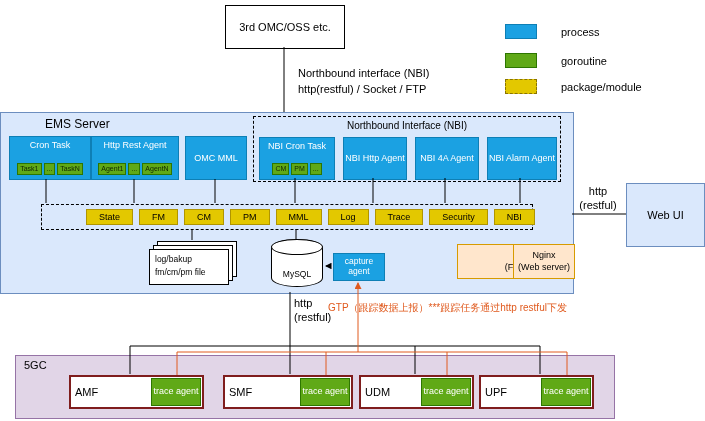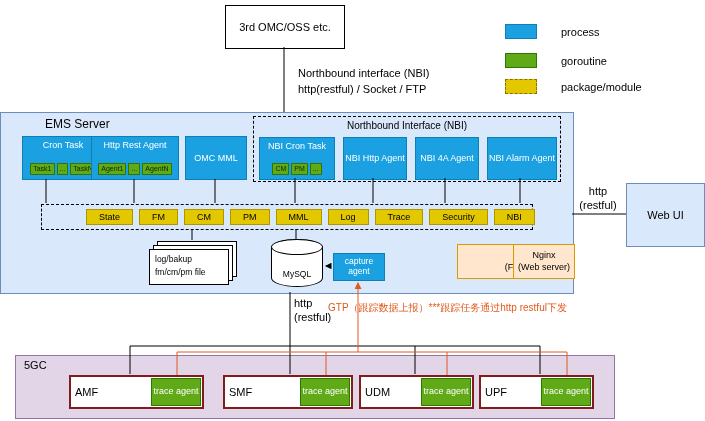--- a/index.html
+++ b/index.html
@@ -99,21 +99,21 @@
     <span class="legend-label">goroutine</span>
   </div>
   <div class="legend-row" style="left:505px;top:79px;">
     <span class="sw sw-yellow"></span>
     <span class="legend-label">package/module</span>
   </div>
 
   <div class="ems">
     <div class="ems-title">EMS Server</div>
 
-    <div class="proc" style="left:21px;top:23px;width:82px;">
+    <div class="proc" style="left:8px;top:23px;width:82px;">
       <div class="ptitle">Cron Task</div>
       <div class="kids">
         <span class="kid">Task1</span>
         <span class="kid">...</span>
         <span class="kid">TaskN</span>
       </div>
     </div>
 
     <div class="proc" style="left:90px;top:23px;width:88px;">
       <div class="ptitle">Http Rest Agent</div>

